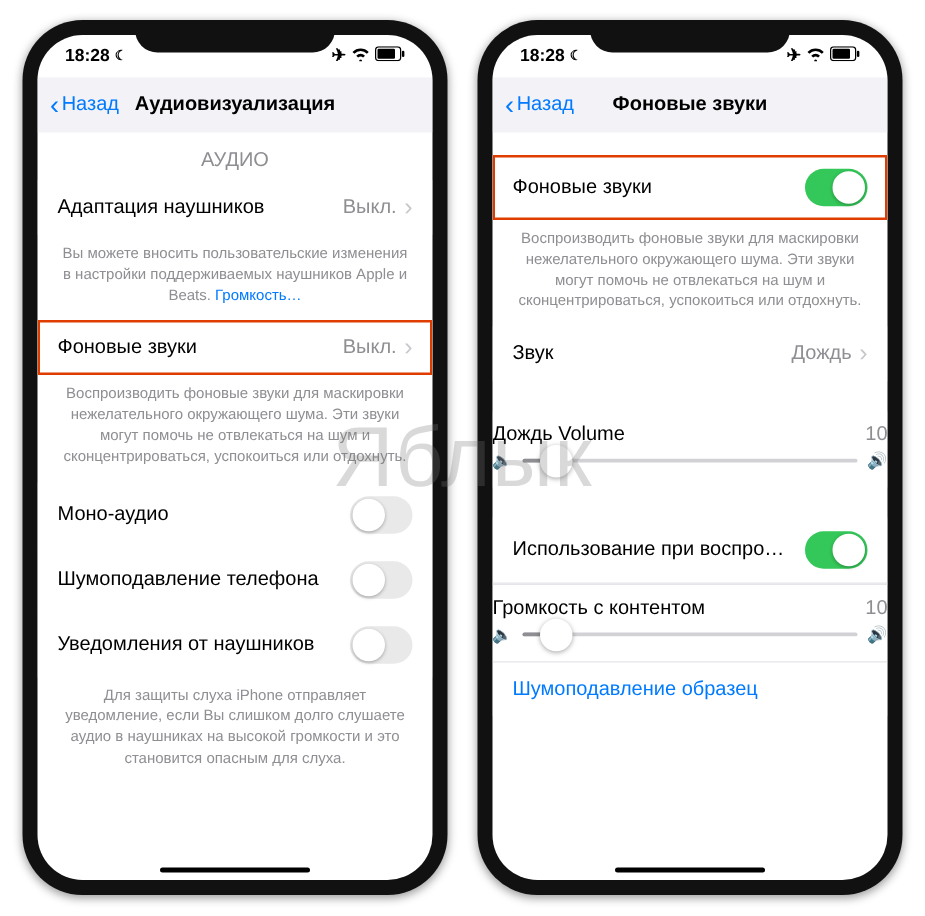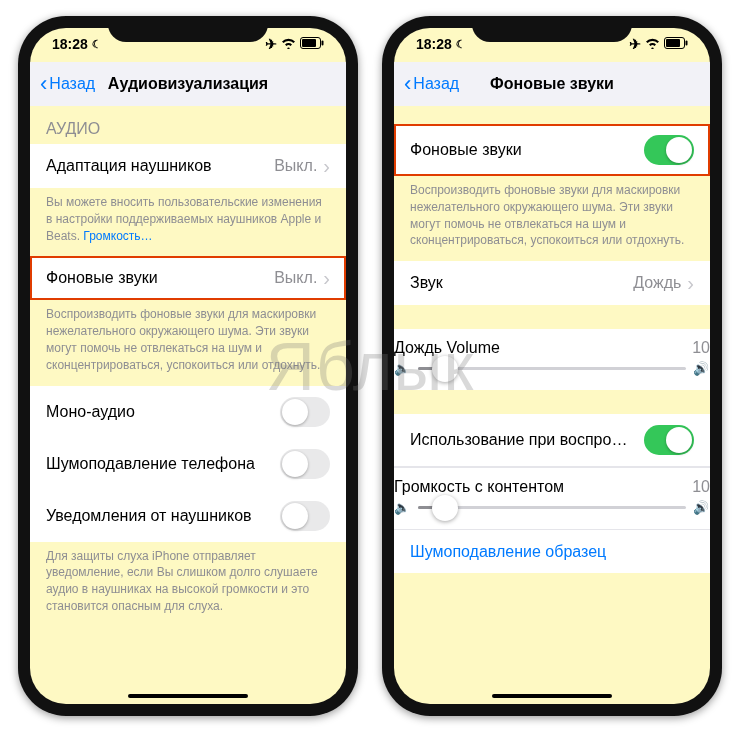--- a/index.html
+++ b/index.html
@@ -4,21 +4,21 @@
 <style>
   * { box-sizing: border-box; margin: 0; padding: 0; font-family: -apple-system, "Helvetica Neue", Arial, sans-serif; }
   body { background: #fff; width: 740px; height: 733px; position: relative; }
   .canvas { display: flex; gap: 24px; padding: 16px 18px; position: relative; }
   .phone {
     width: 340px; height: 700px; background: #111; border-radius: 48px; padding: 12px;
     box-shadow: 0 2px 8px rgba(0,0,0,0.4);
     position: relative;
   }
   .screen {
-    width: 100%; height: 100%; background: #fef9c3; border-radius: 36px; overflow: hidden; position: relative;
+    width: 100%; height: 100%; background: #ffffff; border-radius: 36px; overflow: hidden; position: relative; text-align: center;
   }
   .notch {
     position: absolute; top: 0; left: 50%; transform: translateX(-50%);
     width: 160px; height: 26px; background: #111; border-radius: 0 0 18px 18px; z-index: 50;
   }
   .status-bar {
     position: absolute; top: 4px; left: 0; right: 0; height: 24px; display: flex; justify-content: space-between;
     padding: 0 22px; font-size: 14px; font-weight: 600; color: #000; align-items: center;
   }
   .status-left { display: flex; align-items: center; gap: 4px; }

